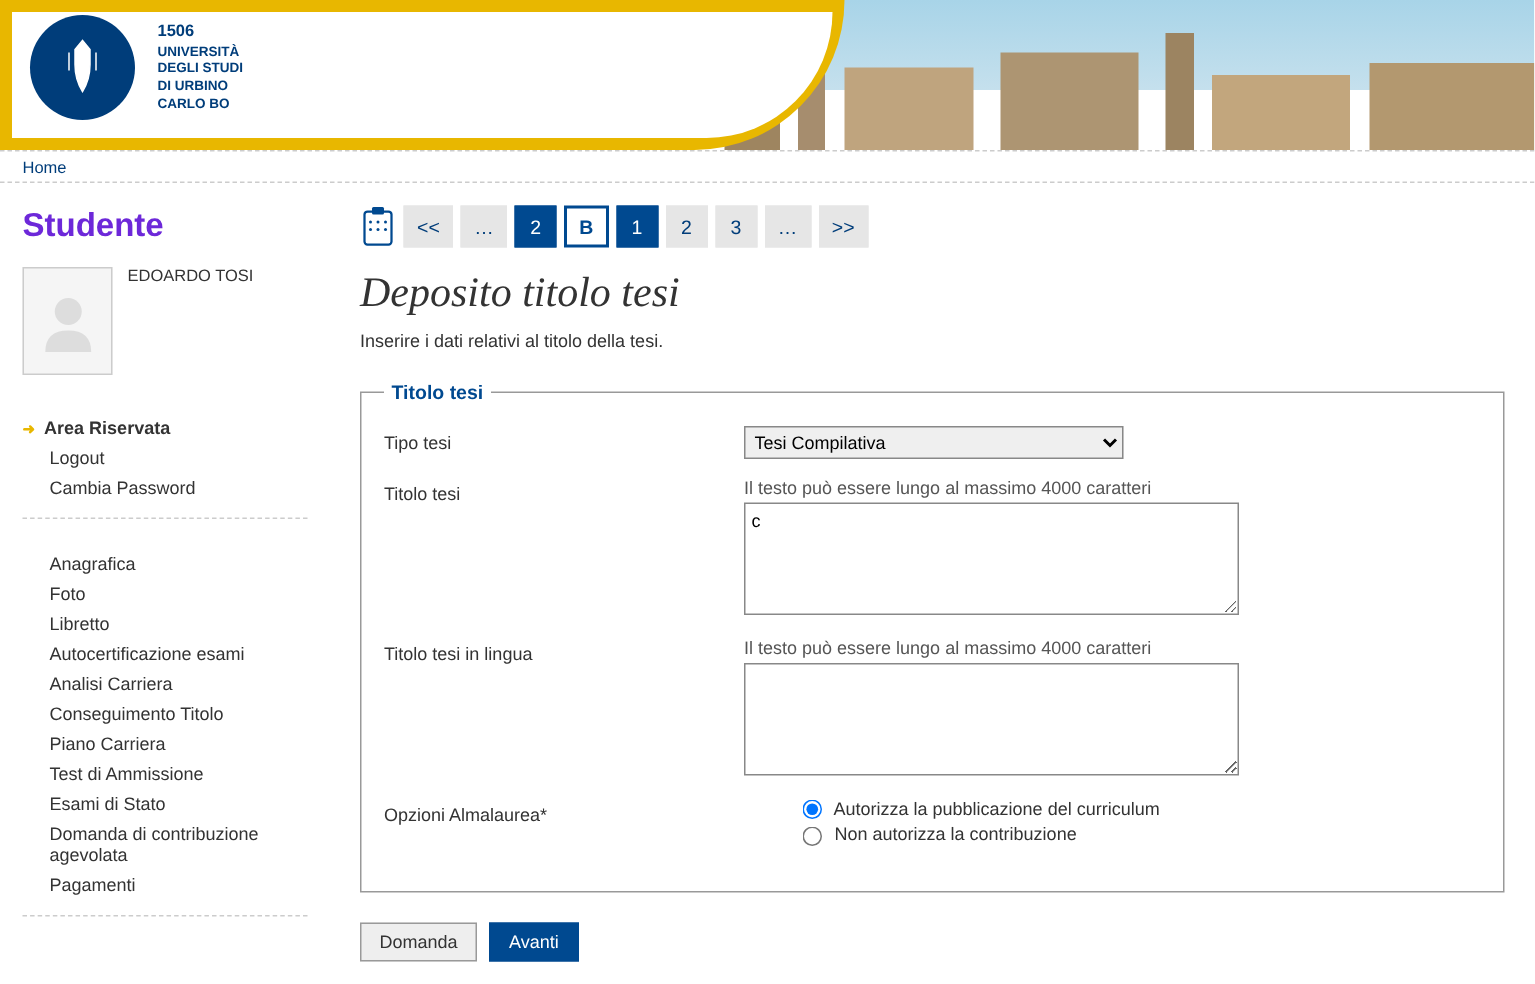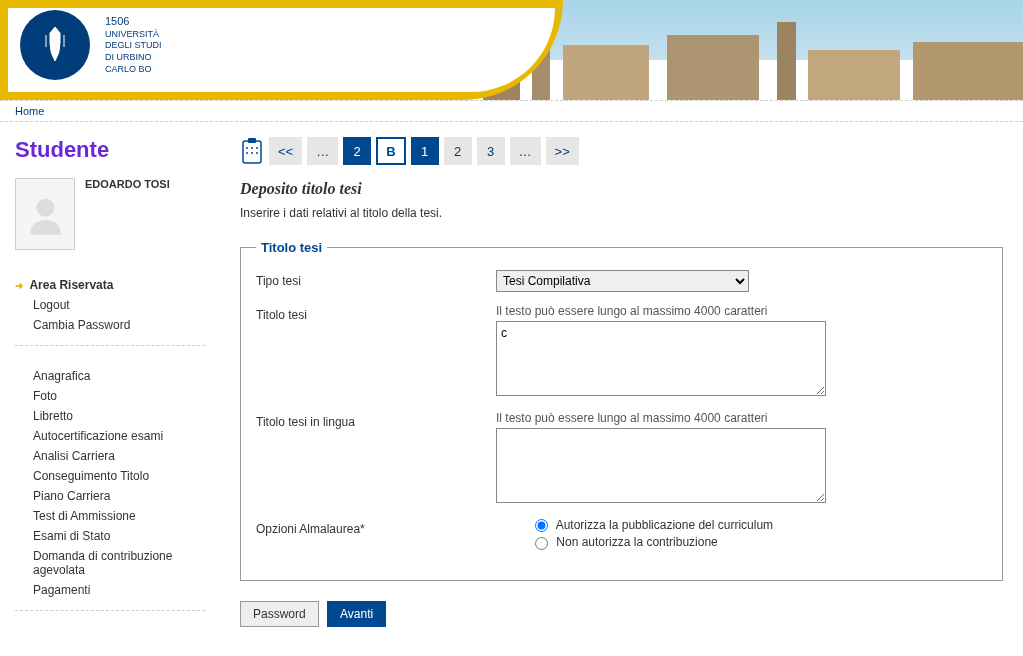--- a/index.html
+++ b/index.html
@@ -18,51 +18,51 @@
   .tower1::before { content:''; position:absolute; top:-10px; left:-3px; right:-3px; height:10px; background:#8a7555; border-radius: 50% 50% 0 0; }
   .b3 { left: 25%; width: 14%; height: 55px; background: #bfa47e; }
   .b4 { left: 42%; width: 15%; height: 65px; background: #ad9572; }
   .tower2 { left: 60%; width: 3%; height: 78px; background: #9c8461; }
   .b5 { left: 65%; width: 15%; height: 50px; background: #c2a67d; }
   .b6 { left: 82%; width: 18%; height: 58px; background: #b3986f; }
   
   .logo-block { position: absolute; z-index: 5; top: 10px; left: 20px; display: flex; align-items: center; gap: 15px; }
   .logo-seal { width: 70px; height: 70px; border-radius: 50%; background: #003d7a; display: flex; align-items: center; justify-content: center; color: #fff; font-size: 9px; text-align: center; position: relative; }
   .logo-seal svg { width: 30px; height: 40px; }
-  .logo-text { color: #003d7a; font-size: 9px; font-weight: normal; line-height: 1.3; }
+  .logo-text { color: #003d7a; font-size: 9px; font-weight: bold; line-height: 1.3; }
   .logo-year { font-size: 11px; }
   
   .nav-bar { border-top: 1px dashed #ccc; border-bottom: 1px dashed #ccc; padding: 3px 15px; background: #fff; }
   .nav-bar a { color: #003d7a; text-decoration: none; font-size: 11px; }
   
   
   .main { display: flex; padding: 0; }
   .sidebar { width: 220px; padding: 15px; }
   .content { flex: 1; padding: 15px 20px; }
   
   
   .sidebar h2 { color: #6d28d9; font-size: 22px; font-weight: bold; margin-bottom: 15px; }
   .user-box { display: flex; gap: 10px; margin-bottom: 25px; }
   .avatar { width: 60px; height: 72px; border: 1px solid #ccc; background: #f5f5f5; display: flex; align-items: center; justify-content: center; }
   .avatar svg { width: 45px; height: 50px; }
-  .user-name { font-weight: bold; font-size: 11px; color: #333; }
+  .user-name { font-weight: normal; font-size: 11px; color: #333; }
   
   .menu-section { margin-bottom: 20px; border-bottom: 1px dashed #ccc; padding-bottom: 10px; }
   .menu-header { font-weight: bold; font-size: 12px; color: #333; padding: 3px 0; position: relative; }
   .menu-header::before { content: '➜'; color: #e8b700; font-size: 10px; margin-right: 6px; }
   .menu-item { display: block; padding: 3px 0 3px 18px; color: #333; text-decoration: none; font-size: 12px; }
   
   
   .wizard { display: flex; align-items: center; gap: 5px; margin-bottom: 15px; }
   .wizard-icon { width: 24px; height: 28px; }
   .wizard-step { display: inline-flex; align-items: center; justify-content: center; min-width: 28px; height: 28px; padding: 0 8px; background: #e6e6e6; color: #003d7a; font-size: 13px; border: 1px solid #e6e6e6; }
   .wizard-step.active { background: #004990; color: #fff; border-color: #004990; }
   .wizard-step.current { background: #fff; color: #004990; border: 2px solid #004990; font-weight: bold; }
   
-  h1.page-title { color: #333; font-size: 16px; font-style: italic; font-weight: bold; margin-bottom: 8px; font-family: Georgia, serif; }
+  h1.page-title { color: #333; font-size: 28px; font-style: italic; font-weight: normal; margin-bottom: 8px; font-family: Georgia, serif; }
   .page-desc { font-size: 12px; margin-bottom: 20px; }
   
   fieldset { border: 1px solid #999; padding: 15px; margin-bottom: 20px; }
   legend { color: #004990; font-weight: bold; font-size: 13px; padding: 0 5px; }
   
   .form-row { display: flex; margin-bottom: 12px; align-items: flex-start; }
   .form-label { width: 240px; font-size: 12px; padding-top: 4px; }
   .form-field { flex: 1; max-width: 340px; }
   .form-hint { font-size: 12px; color: #555; margin-bottom: 3px; }
   
@@ -213,18 +213,18 @@
           </label>
           <label>
             <input type="radio" name="alma" style="">
             <span>Non autorizza la contribuzione</span>
           </label>
         </div>
       </div>
     </fieldset>
 
     <div class="buttons">
-      <button class="btn btn-back">Password</button>
+      <button class="btn btn-back">Domanda</button>
       <button class="btn btn-forward">Avanti</button>
     </div>
 
   </div>
 </div>
 
 </body></html>

